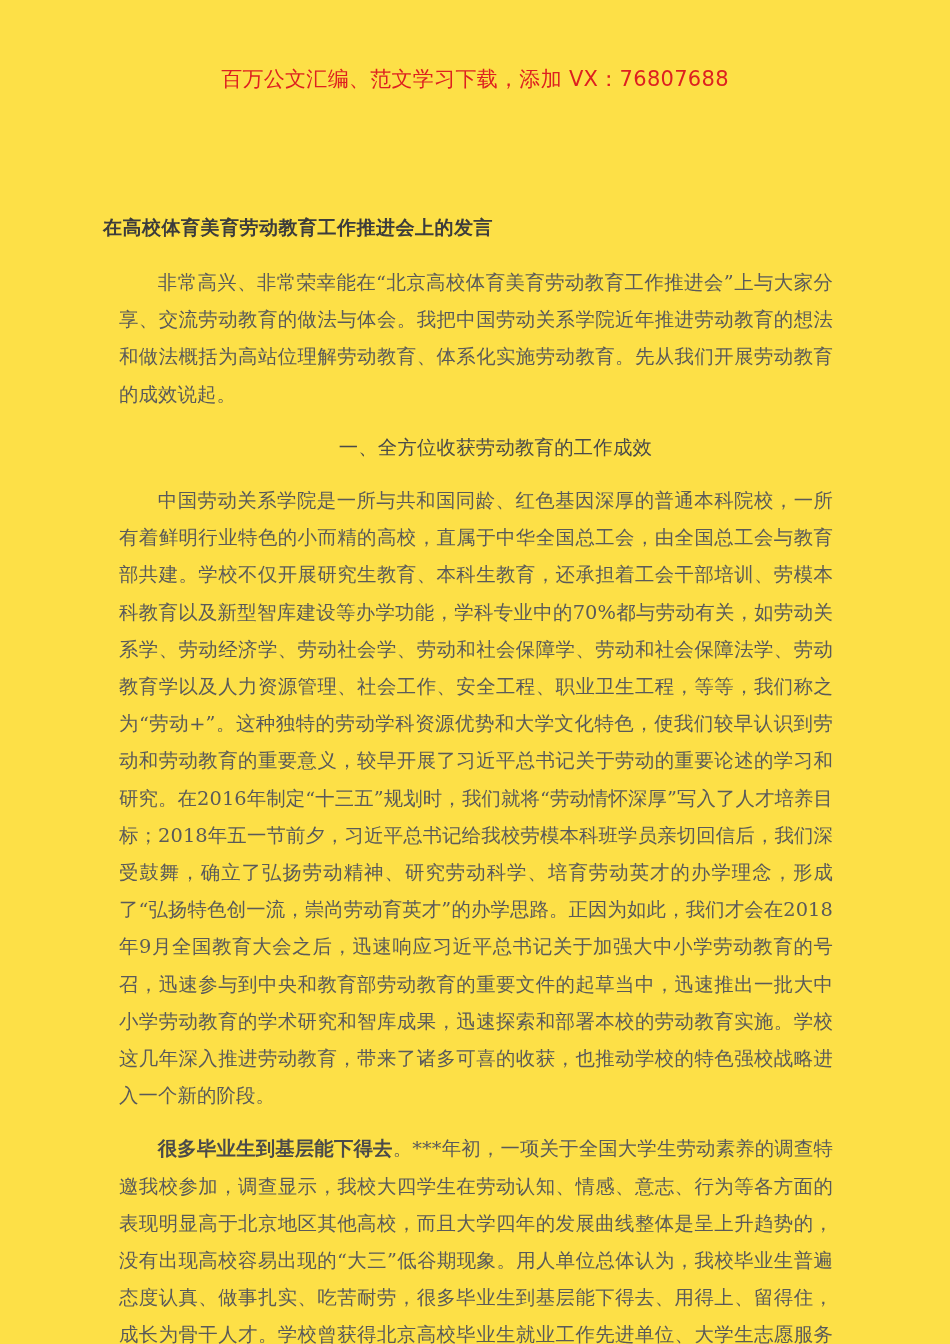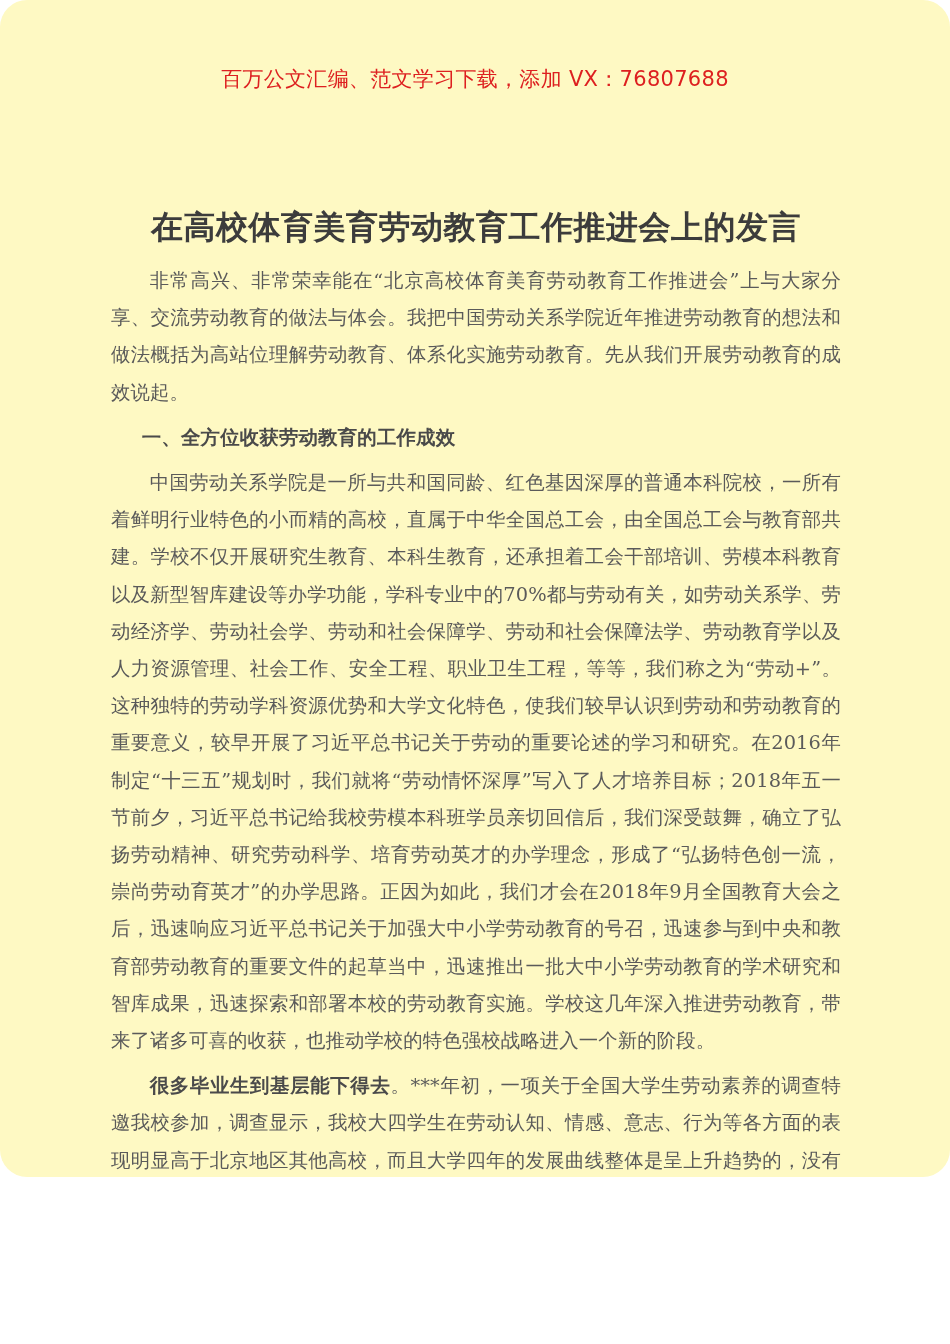--- a/index.html
+++ b/index.html
@@ -13,24 +13,23 @@
     position: relative;
     font-family: "DejaVu Serif", "Liberation Serif", serif;
     -webkit-font-smoothing: antialiased;
   }
 
   .page {
     position: absolute;
     left: 0;
     top: 0;
     width: 950px;
-    height: 1177px;
-    background: #fef9c3;
+    height: 1344px;
+    background: #fde047;
     overflow: hidden;
-    border-radius: 27px;
   }
 
   
   .promo-banner {
     position: absolute;
     left: 0;
     top: 66px;
     width: 950px;
     text-align: center;
     color: #dd2020;
@@ -45,49 +44,49 @@
   .doc {
     position: absolute;
     left: 103px;
     top: 200px;
     width: 746px;
   }
 
   .doc-title {
     font-family: "DejaVu Sans", "Liberation Sans", sans-serif;
     font-weight: bold;
-    font-size: 32px;
+    font-size: 19px;
     line-height: 42px;
     color: #3c3c3c;
-    text-align: center;
     letter-spacing: 0.5px;
     margin: 0 0 14px 0;
     padding-top: 6px;
   }
 
   p.body-para {
-    margin: 8px;
+    margin: 16px;
     font-size: 19.4px;
     line-height: 37.2px;
     color: #5a5a5a;
     text-align: justify;
     text-justify: inter-ideograph;
     text-indent: 2em;
     letter-spacing: 0.1px;
   }
 
   h2.section-heading {
     margin: 0;
     font-family: "DejaVu Sans", "Liberation Sans", sans-serif;
-    font-weight: bold;
+    font-weight: normal;
     font-size: 19.4px;
     line-height: 37.2px;
     color: #4a4a4a;
     text-indent: 2em;
     letter-spacing: 0.2px;
+    text-align: center;
   }
 
   .lead-bold {
     font-family: "DejaVu Sans", "Liberation Sans", sans-serif;
     font-weight: bold;
     color: #4a4a4a;
   }
 </style>
 </head>
 <body>

